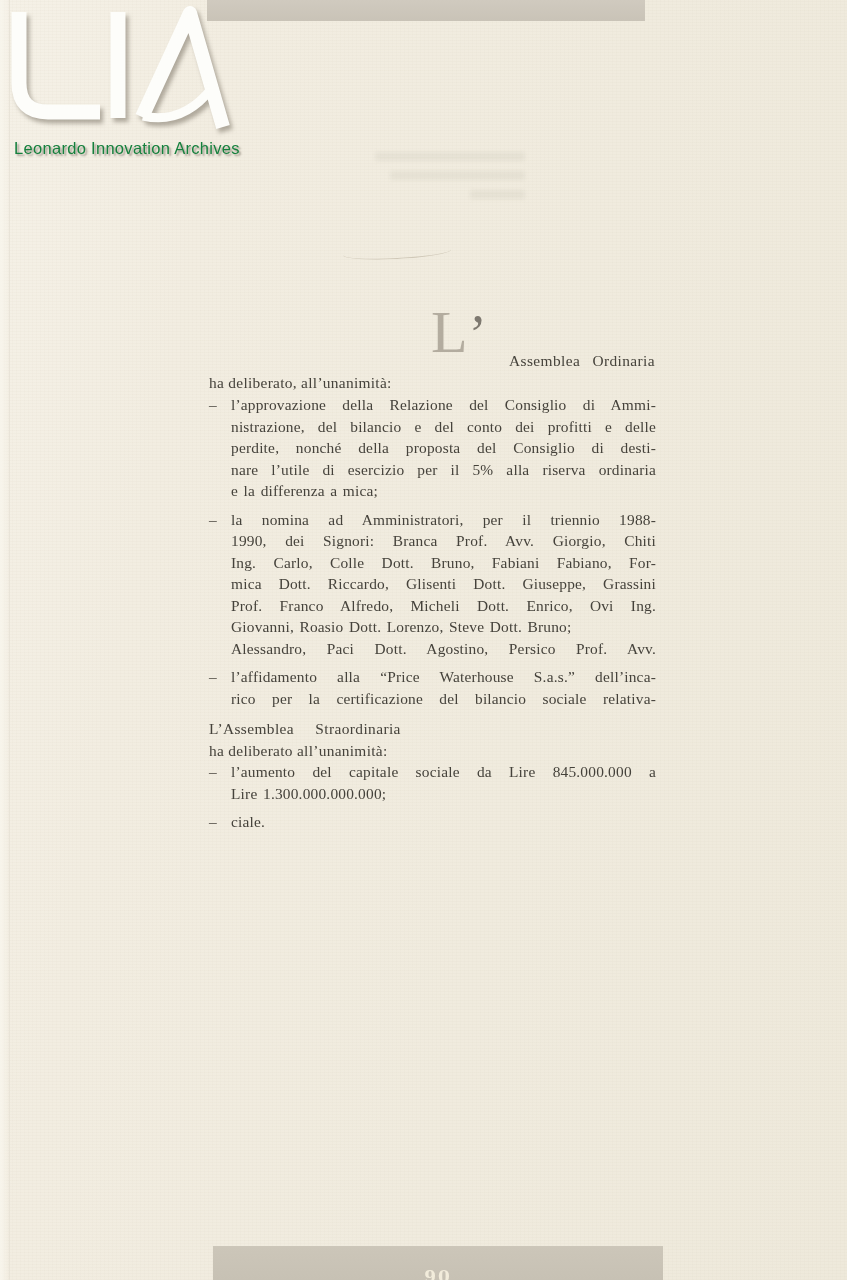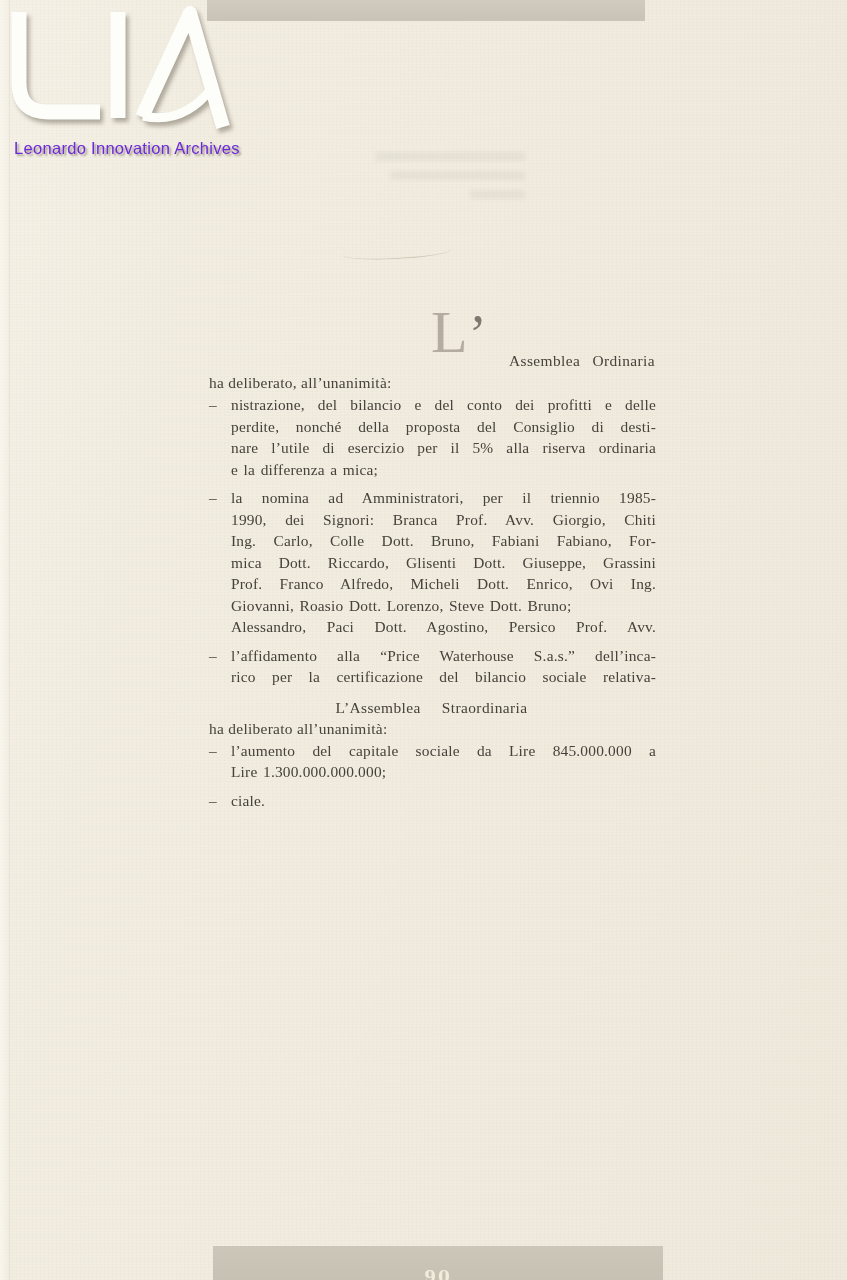--- a/index.html
+++ b/index.html
@@ -31,21 +31,21 @@
     display:inline-block; margin-top:20px;
     font-family:"DejaVu Serif", serif; font-weight:bold; font-size:17px;
     color:#f2ecdb; letter-spacing:2px;
   }
   
   .watermark { position:absolute; left:6px; top:6px; width:290px; }
   .logo-svg { display:block; filter: drop-shadow(3px 4px 2px rgba(110,102,88,0.5)); }
   .logo-svg path { stroke:#fdfdfa; fill:none; stroke-linejoin:round; }
   .wm-sub {
     margin:5px 0 0 8px; font-family:"Liberation Sans", sans-serif;
-    font-size:16.5px; color:#6d28d9; letter-spacing:0.3px;
+    font-size:16.5px; color:#15803d; letter-spacing:0.3px;
     text-shadow:2px 2px 2px rgba(110,102,88,0.6);
   }
   
   .ghost { position:absolute; pointer-events:none; filter:blur(2px); }
   .ghost .g1,.ghost .g2,.ghost .g3 { position:absolute; background:rgba(150,143,128,0.10); height:9px; border-radius:3px; }
   .ghost .g1 { left:375px; top:152px; width:150px; }
   .ghost .g2 { left:390px; top:171px; width:135px; }
   .ghost .g3 { left:470px; top:190px; width:55px; }
   .scratch {
     position:absolute; left:343px; top:246px; width:108px; height:12px;
@@ -59,21 +59,21 @@
   }
   .opening { position:relative; height:85px; }
   .dropcap { position:absolute; left:222px; top:0; color:#b3ac9f; font-size:60px; line-height:46px; }
   .dropcap .apos { color:#7e7970; font-size:54px; margin-left:1px; }
   .open-line1 { position:absolute; right:1px; top:41px; word-spacing:8px; letter-spacing:0.4px; white-space:nowrap; }
   .open-line2 { position:absolute; left:0; top:63px; letter-spacing:0.3px; white-space:nowrap; }
   .bullet { position:relative; padding-left:22px; margin-bottom:7px; }
   .dash { position:absolute; left:0; top:0; }
   .tline { text-align:justify; text-align-last:justify; word-spacing:1.5px; }
   .tline.last { text-align-last:left; }
-  .heading2 { margin-top:9px; text-align:center; padding-right:2px; word-spacing:17px; letter-spacing:0.4px; }
+  .heading2 { margin-top:9px; text-align:left; padding-right:2px; word-spacing:17px; letter-spacing:0.4px; }
   .subheading2 { letter-spacing:0.3px; }
 </style>
 </head>
 <body>
 
 <div class="texture"></div>
 <div class="left-edge"></div>
 <div class="top-band"></div>
 
 <div class="watermark">
@@ -95,28 +95,29 @@
 
 <main class="column">
   <div class="opening">
     <span class="dropcap"><span>L</span><span class="apos">’</span></span>
     <div class="open-line1">Assemblea Ordinaria</div>
     <div class="open-line2">ha deliberato, all’unanimità:</div>
   </div>
   <div id="ordinaria-list">
       <div class="bullet">
         <span class="dash">–</span>
+        <div class="tline">l’approvazione della Relazione del Consiglio di Ammi-</div>
         <div class="tline">nistrazione, del bilancio e del conto dei profitti e delle</div>
         <div class="tline">perdite, nonché della proposta del Consiglio di desti-</div>
         <div class="tline">nare l’utile di esercizio per il 5% alla riserva ordinaria</div>
         <div class="tline last">e la differenza a mica;</div>
       </div>
       <div class="bullet">
         <span class="dash">–</span>
-        <div class="tline">la nomina ad Amministratori, per il triennio 1985-</div>
+        <div class="tline">la nomina ad Amministratori, per il triennio 1988-</div>
         <div class="tline">1990, dei Signori: Branca Prof. Avv. Giorgio, Chiti</div>
         <div class="tline">Ing. Carlo, Colle Dott. Bruno, Fabiani Fabiano, For-</div>
         <div class="tline">mica Dott. Riccardo, Glisenti Dott. Giuseppe, Grassini</div>
         <div class="tline">Prof. Franco Alfredo, Micheli Dott. Enrico, Ovi Ing.</div>
         <div class="tline last">Giovanni, Roasio Dott. Lorenzo, Steve Dott. Bruno;</div>
         <div class="tline">Alessandro, Paci Dott. Agostino, Persico Prof. Avv.</div>
       </div>
       <div class="bullet">
         <span class="dash">–</span>
         <div class="tline">l’affidamento alla “Price Waterhouse S.a.s.” dell’inca-</div>

